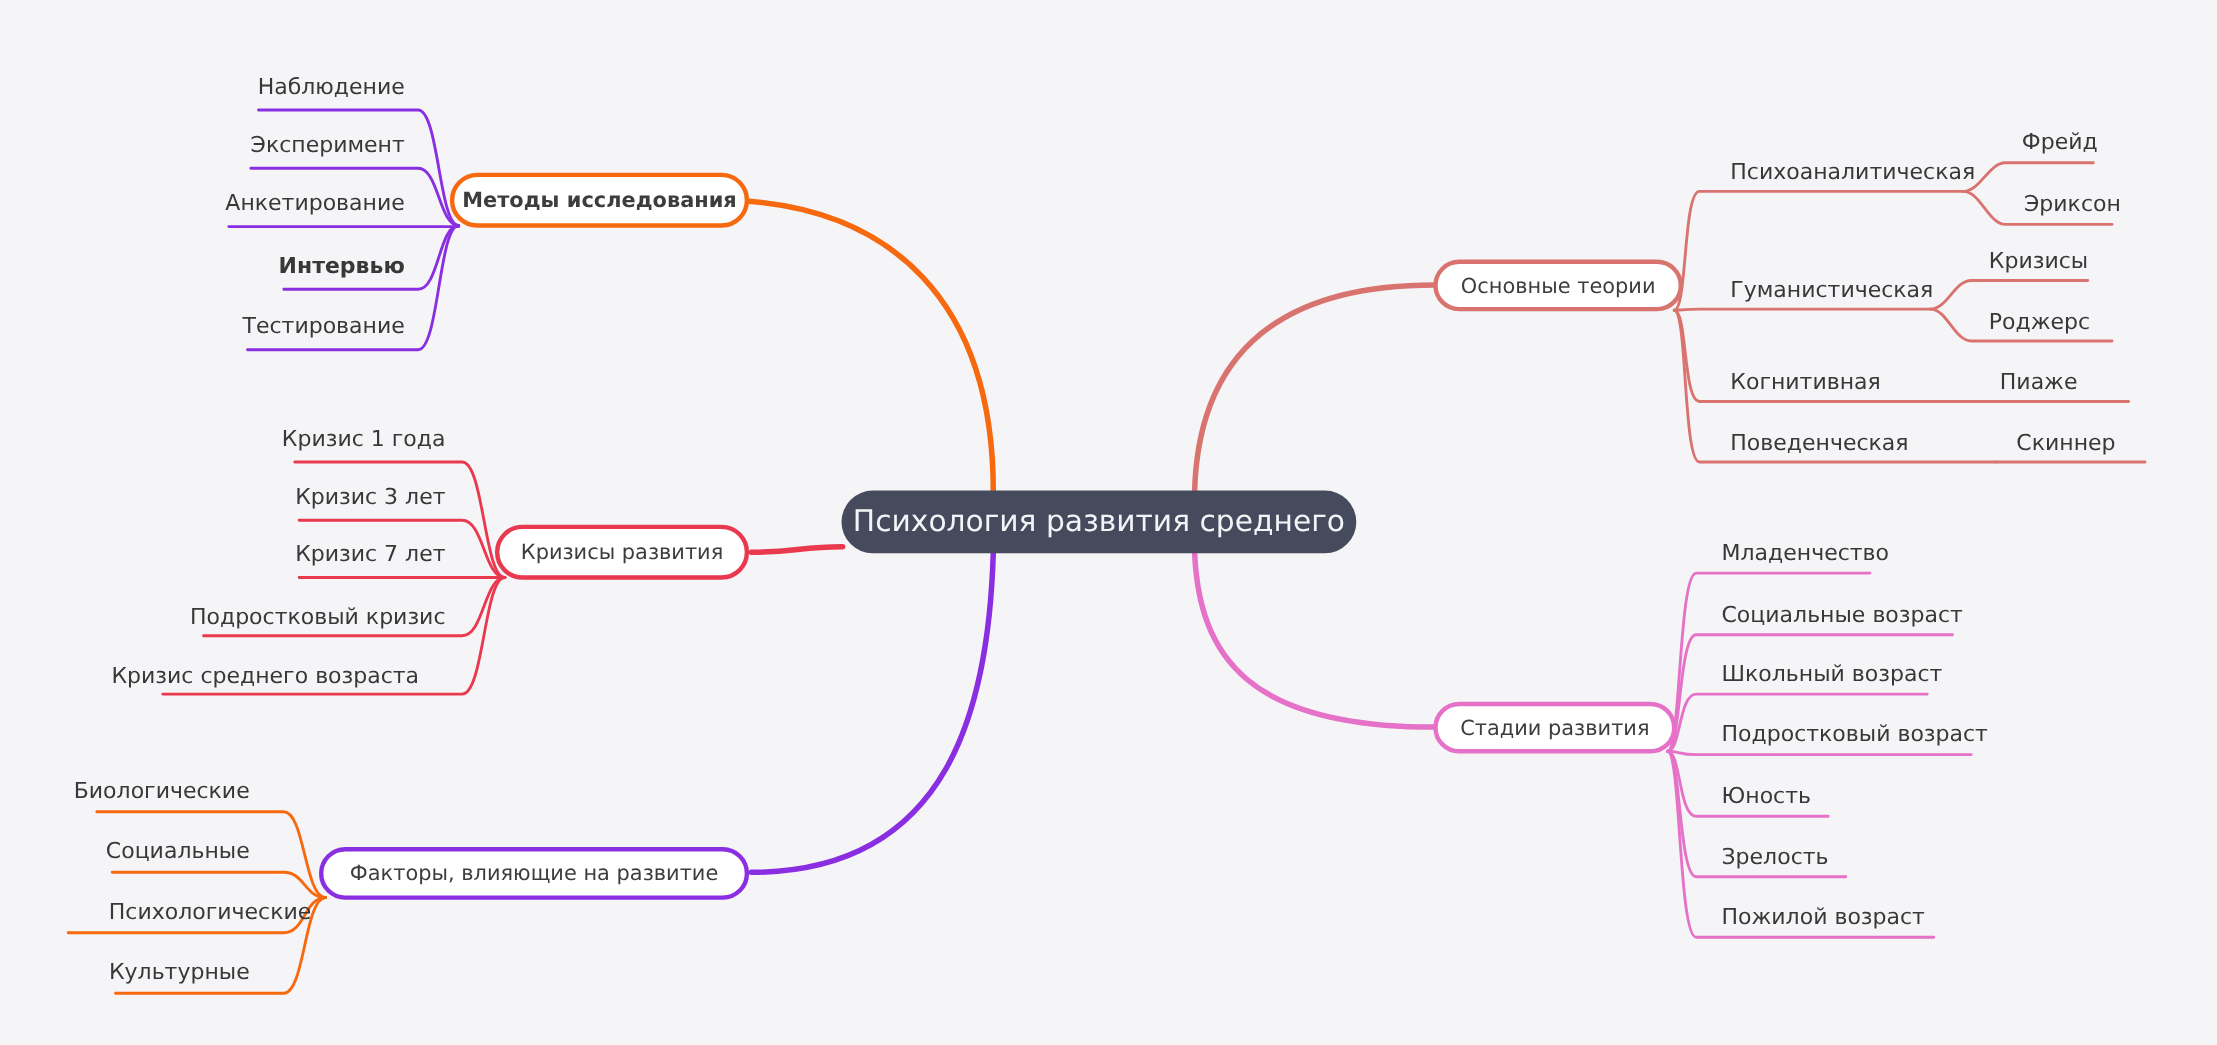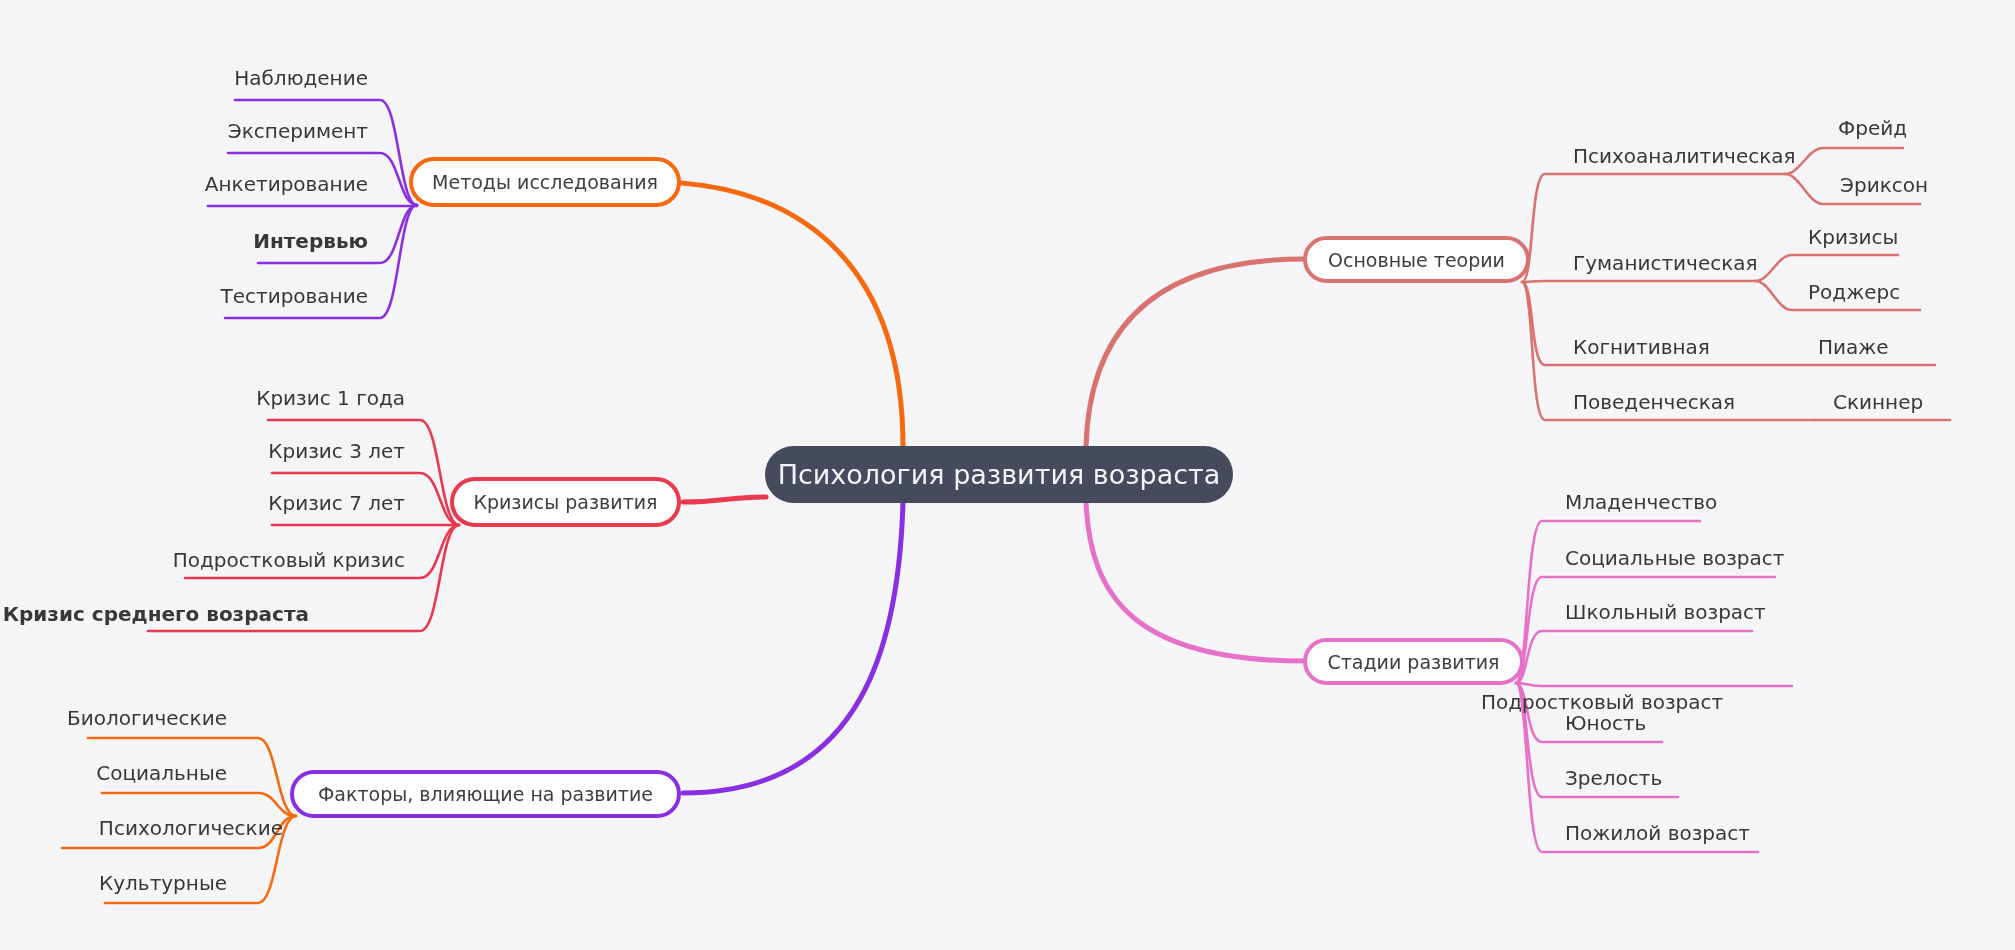--- a/index.html
+++ b/index.html
@@ -65,24 +65,24 @@
     <path class="w2" d="M 1516 683 C 1528 683 1526 521 1542 521 L 1700 521" stroke="#e571c8"></path>
     <path class="w2" d="M 1516 683 C 1528 683 1526 577 1542 577 L 1775 577" stroke="#e571c8"></path>
     <path class="w2" d="M 1516 683 C 1528 683 1526 631 1542 631 L 1752 631" stroke="#e571c8"></path>
     <path class="w2" d="M 1516 683 C 1528 683 1526 686 1542 686 L 1792 686" stroke="#e571c8"></path>
     <path class="w2" d="M 1516 683 C 1528 683 1526 742 1542 742 L 1662 742" stroke="#e571c8"></path>
     <path class="w2" d="M 1516 683 C 1528 683 1526 797 1542 797 L 1678 797" stroke="#e571c8"></path>
     <path class="w2" d="M 1516 683 C 1528 683 1526 852 1542 852 L 1758 852" stroke="#e571c8"></path>
   </svg>
 
   <div class="pill center" style="left:765px;top:446px;width:468px;height:57px;">
-    <span>Психология развития возраста</span>
+    <span>Психология развития среднего</span>
   </div>
 
-  <div class="pill b-orange" style="left:409px;top:157px;width:272px;height:50px;">
+  <div class="pill b-orange" style="left:409px;top:157px;width:272px;height:50px;font-weight:bold;">
     <span>Методы исследования</span>
   </div>
   <div class="pill b-purple" style="left:290px;top:770px;width:391px;height:48px;">
     <span>Факторы, влияющие на развитие</span>
   </div>
   <div class="pill b-red" style="left:450px;top:477px;width:231px;height:50px;">
     <span>Кризисы развития</span>
   </div>
   <div class="pill b-salmon" style="left:1303px;top:236px;width:227px;height:47px;">
     <span>Основные теории</span>
@@ -94,39 +94,39 @@
   <div class="lbl" style="right:1647px;top:78px;">Наблюдение</div>
   <div class="lbl" style="right:1647px;top:131px;">Эксперимент</div>
   <div class="lbl" style="right:1647px;top:184px;">Анкетирование</div>
   <div class="lbl" style="right:1647px;top:241px;font-weight:bold;">Интервью</div>
   <div class="lbl" style="right:1647px;top:296px;">Тестирование</div>
 
   <div class="lbl" style="right:1610px;top:398px;">Кризис 1 года</div>
   <div class="lbl" style="right:1610px;top:451px;">Кризис 3 лет</div>
   <div class="lbl" style="right:1610px;top:503px;">Кризис 7 лет</div>
   <div class="lbl" style="right:1610px;top:560px;">Подростковый кризис</div>
-  <div class="lbl" style="right:1706px;top:614px;font-weight:bold;">Кризис среднего возраста</div>
+  <div class="lbl" style="right:1634px;top:614px;">Кризис среднего возраста</div>
 
   <div class="lbl" style="right:1788px;top:718px;">Биологические</div>
   <div class="lbl" style="right:1788px;top:773px;">Социальные</div>
   <div class="lbl" style="right:1732px;top:828px;">Психологические</div>
   <div class="lbl" style="right:1788px;top:883px;">Культурные</div>
 
   <div class="lbl" style="left:1573px;top:156px;">Психоаналитическая</div>
   <div class="lbl" style="left:1838px;top:128px;">Фрейд</div>
   <div class="lbl" style="left:1840px;top:185px;">Эриксон</div>
   <div class="lbl" style="left:1573px;top:263px;">Гуманистическая</div>
   <div class="lbl" style="left:1808px;top:237px;">Кризисы</div>
   <div class="lbl" style="left:1808px;top:292px;">Роджерс</div>
   <div class="lbl" style="left:1573px;top:347px;">Когнитивная</div>
   <div class="lbl" style="left:1818px;top:347px;">Пиаже</div>
   <div class="lbl" style="left:1573px;top:402px;">Поведенческая</div>
   <div class="lbl" style="left:1833px;top:402px;">Скиннер</div>
 
   <div class="lbl" style="left:1565px;top:502px;">Младенчество</div>
   <div class="lbl" style="left:1565px;top:558px;">Социальные возраст</div>
   <div class="lbl" style="left:1565px;top:612px;">Школьный возраст</div>
-  <div class="lbl" style="left:1481px;top:667px;margin-top:35px;">Подростковый возраст</div>
+  <div class="lbl" style="left:1565px;top:667px;">Подростковый возраст</div>
   <div class="lbl" style="left:1565px;top:723px;">Юность</div>
   <div class="lbl" style="left:1565px;top:778px;">Зрелость</div>
   <div class="lbl" style="left:1565px;top:833px;">Пожилой возраст</div>
 
 </div>
 
 </body></html>

